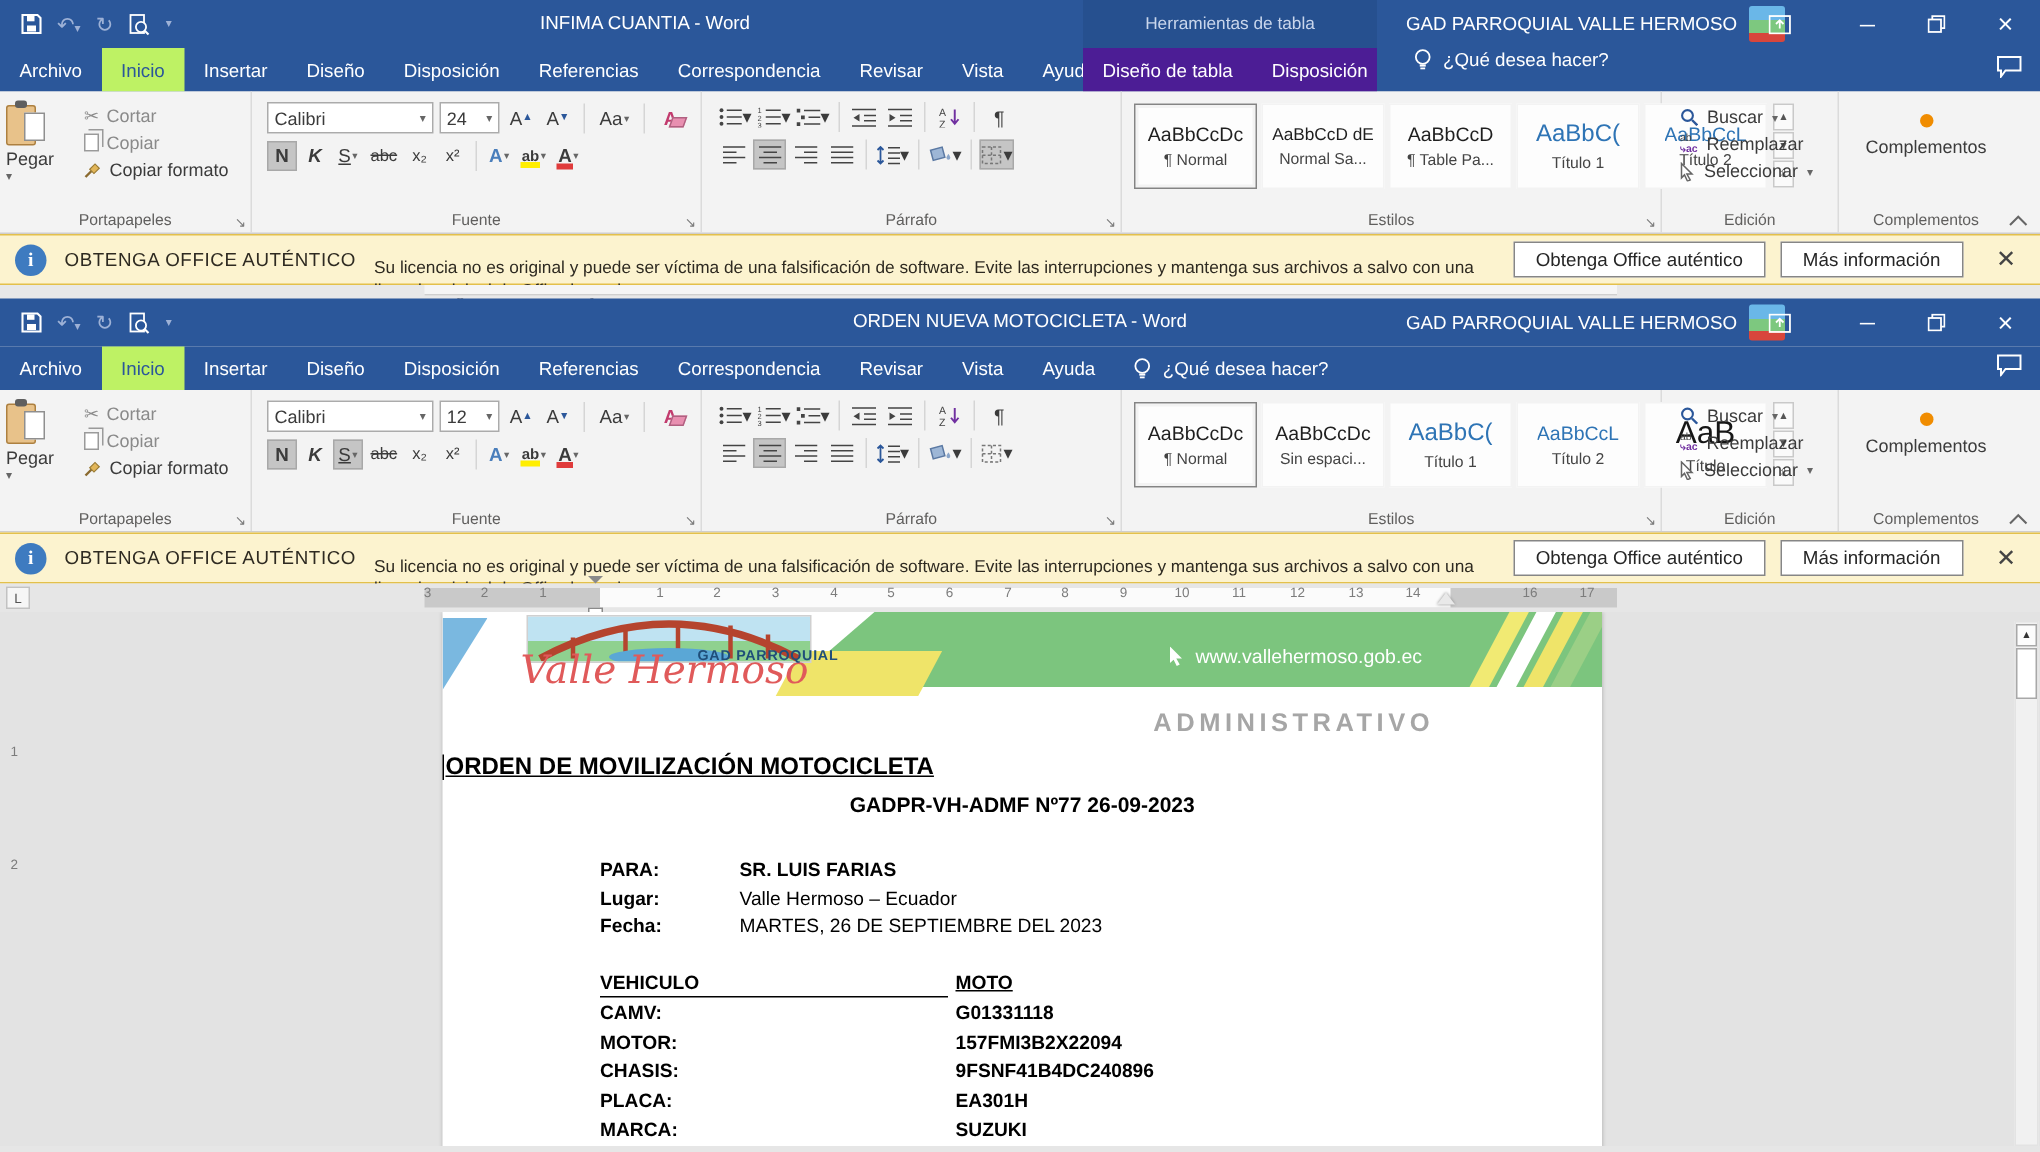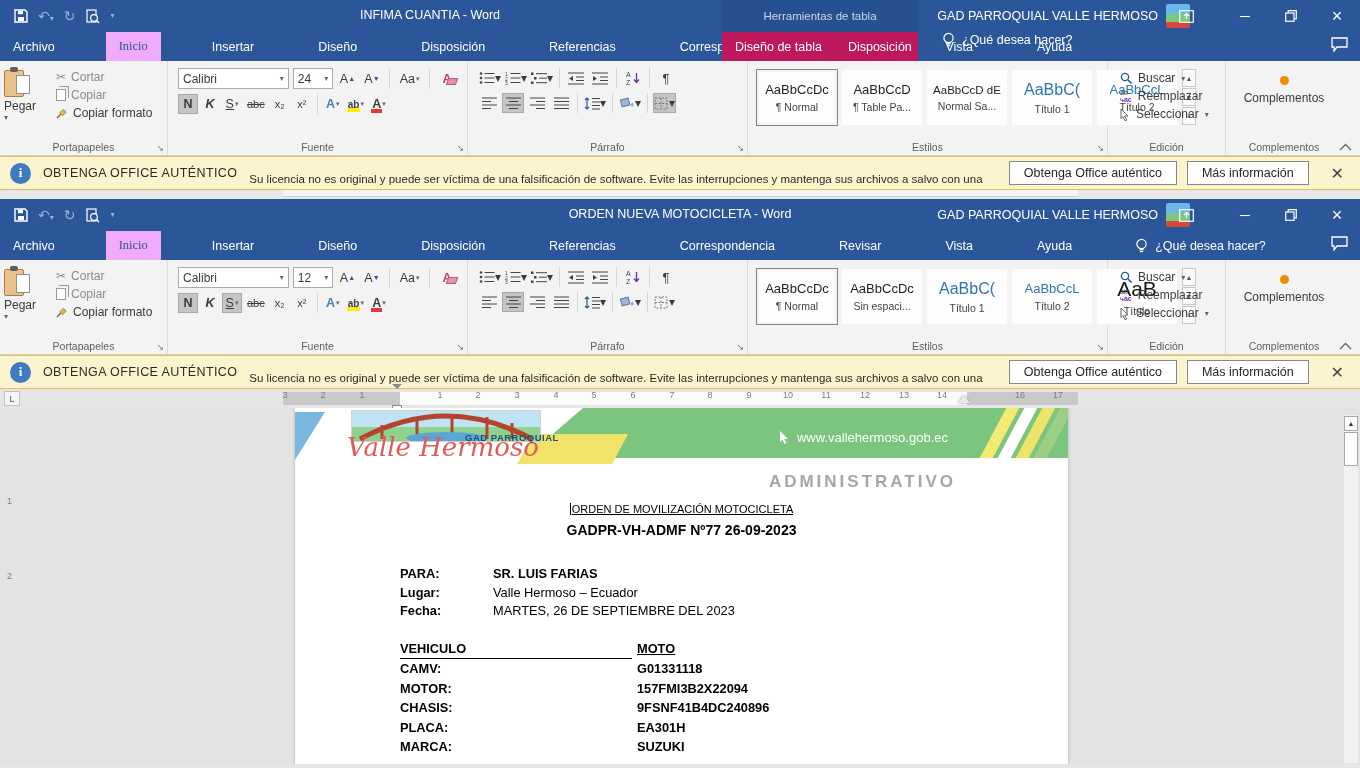--- a/index.html
+++ b/index.html
@@ -17,24 +17,24 @@
   .ctx-header { position:absolute; left:722px; top:0; width:196px; height:32px; background:#26508f;
                 color:#c9d6ec; font-size:11.5px; display:flex; align-items:center; justify-content:center; }
   .account { position:absolute; right:170px; top:0; height:32px; display:flex; align-items:center; gap:8px; font-size:12.5px; }
   .avatar { width:24px; height:24px; border-radius:2px;
             background:linear-gradient(180deg,#6ab7e8 0 40%,#7dc87f 40% 75%,#d8463c 75% 100%); }
   .winctrl { position:absolute; right:0; top:0; height:32px; display:flex; align-items:stretch; }
   .winbtn { width:46px; display:flex; align-items:center; justify-content:center; font-size:14px; color:#fff; }
   .ribbonopt { width:40px; margin-right:16px; }
 
   
-  .tabrow { height:29px; background:#2b579a; display:flex; align-items:stretch; color:#fff; font-size:12.5px; position:relative;gap:38px; }
+  .tabrow { height:29px; background:#2b579a; display:flex; align-items:stretch; color:#fff; font-size:12.5px; position:relative; }
   .tab { padding:0 13px; display:flex; align-items:center; white-space:nowrap; }
-  .tab.active { background:#f0abfc; color:#2b579a;font-family:Liberation Serif, serif; }
-  .ctxtabs { position:absolute; left:722px; top:0; width:196px; height:29px; background:#be185d; display:flex; }
+  .tab.active { background:#bef264; color:#2b579a; }
+  .ctxtabs { position:absolute; left:722px; top:0; width:196px; height:29px; background:#4c1d95; display:flex; }
   .tellme { display:flex; align-items:center; gap:7px; padding:0 12px; }
   .comment-btn { position:absolute; right:12px; top:5px; }
 
   
   .ribbon { height:95px; background:#f3f3f3; border-bottom:1px solid #d0cecd; display:flex; position:relative; font-size:12px; color:#3b3b3b; }
   .rgroup { position:relative; border-right:1px solid #dbdbdb; padding:5px 4px 17px 4px; }
   .rgroup-label { position:absolute; bottom:2px; left:0; right:0; text-align:center; font-size:10.5px; color:#605f5e; }
   .launcher { position:absolute; bottom:2px; right:3px; font-size:9px; color:#7a7a7a; }
 
   .bigbtn { width:50px; display:flex; flex-direction:column; align-items:flex-start; gap:0; padding-top:3px; }
@@ -135,21 +135,21 @@
   .lh-yellow { position:absolute; left:228px; top:26px; width:95px; height:38px; background:#efe469; transform:skewX(-28deg); }
   .lh-web { position:absolute; right:120px; top:22px; color:#fff; font-size:13px; display:flex; gap:8px; align-items:center; }
   .lh-stripe { position:absolute; top:0; height:50px; width:13px; transform:skewX(-28deg); }
   .lh-s1 { right:62px; background:#f1ea73; }
   .lh-s2 { right:44px; background:#ffffff; }
   .lh-s3 { right:26px; background:#efe469; }
   .lh-s4 { right:8px;  background:#9bcf86; }
 
   .dept { text-align:right; padding-right:112px; margin-top:8px; font-size:17px; font-weight:bold;
           color:#a6a6a6; letter-spacing:3px;padding-left:32px; }
-  .doc-title { text-align:center; margin-top:11px; font-size:11px; font-weight:normal; }
+  .doc-title { margin-top:11px; font-size:16px; font-weight:bold; }
   .doc-title u { text-decoration:underline; }
   .caret-bar { border-left:1.5px solid #000; margin-right:1px; }
   .doc-subtitle { text-align:center; margin-top:7px; font-size:14px; font-weight:bold; }
 
   .fields { margin:27px 0 0 105px; font-size:12.8px; }
   .frow { display:grid; grid-template-columns:93px auto; line-height:18.7px; }
   .frow .lab { font-weight:bold; }
   .frow .val.b { font-weight:bold; }
 
   .vtable { margin:18px 0 0 105px; font-size:12.8px; }
@@ -447,26 +447,26 @@
       </div>
 
       <div class="rgroup" style="width:360px;">
         <div style="display:flex;">
           <div class="styles-gallery">
             <div class="style-tile selected">
                 <span class="style-preview">AaBbCcDc</span>
                 <span class="style-name">¶ Normal</span>
               </div>
             <div class="style-tile">
+                <span class="style-preview" style="font-size:11.5px;">AaBbCcD dE</span>
+                <span class="style-name">Normal Sa...</span>
+              </div>
+            <div class="style-tile">
                 <span class="style-preview">AaBbCcD</span>
                 <span class="style-name">¶ Table Pa...</span>
-              </div>
-            <div class="style-tile">
-                <span class="style-preview" style="font-size:11.5px;">AaBbCcD dE</span>
-                <span class="style-name">Normal Sa...</span>
               </div>
             <div class="style-tile">
                 <span class="style-preview blue" style="font-size:16px;">AaBbC(</span>
                 <span class="style-name">Título 1</span>
               </div>
             <div class="style-tile">
                 <span class="style-preview blue">AaBbCcL</span>
                 <span class="style-name">Título 2</span>
               </div>
           </div>

